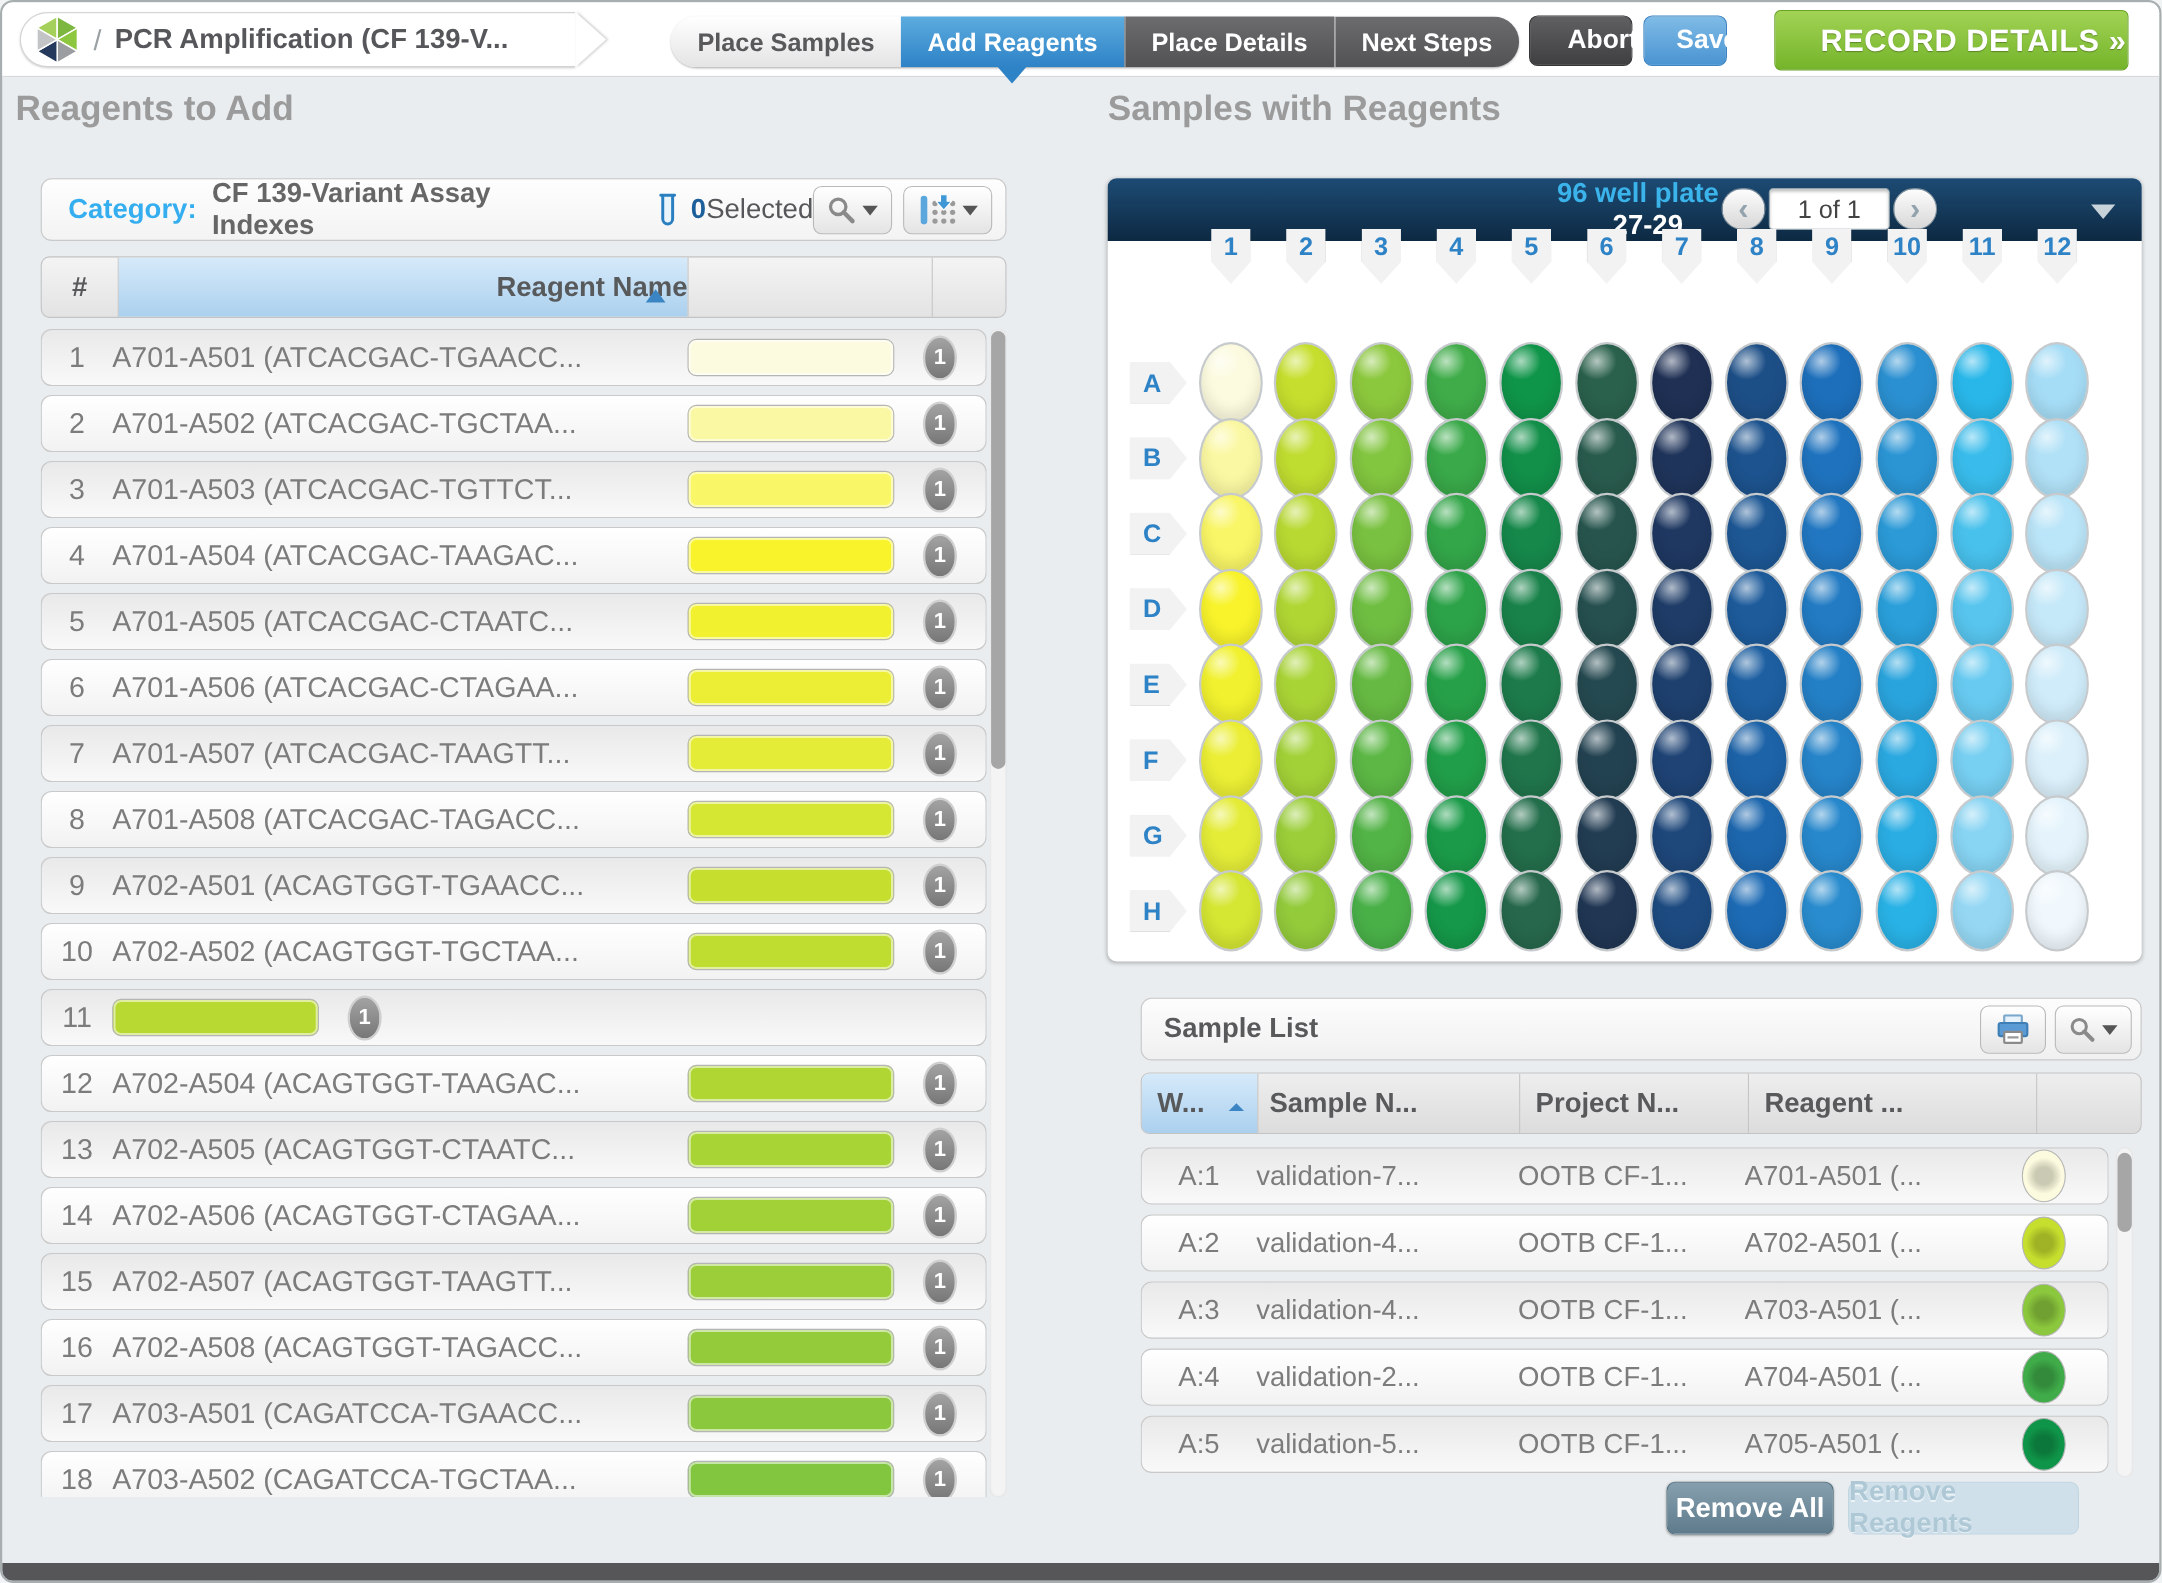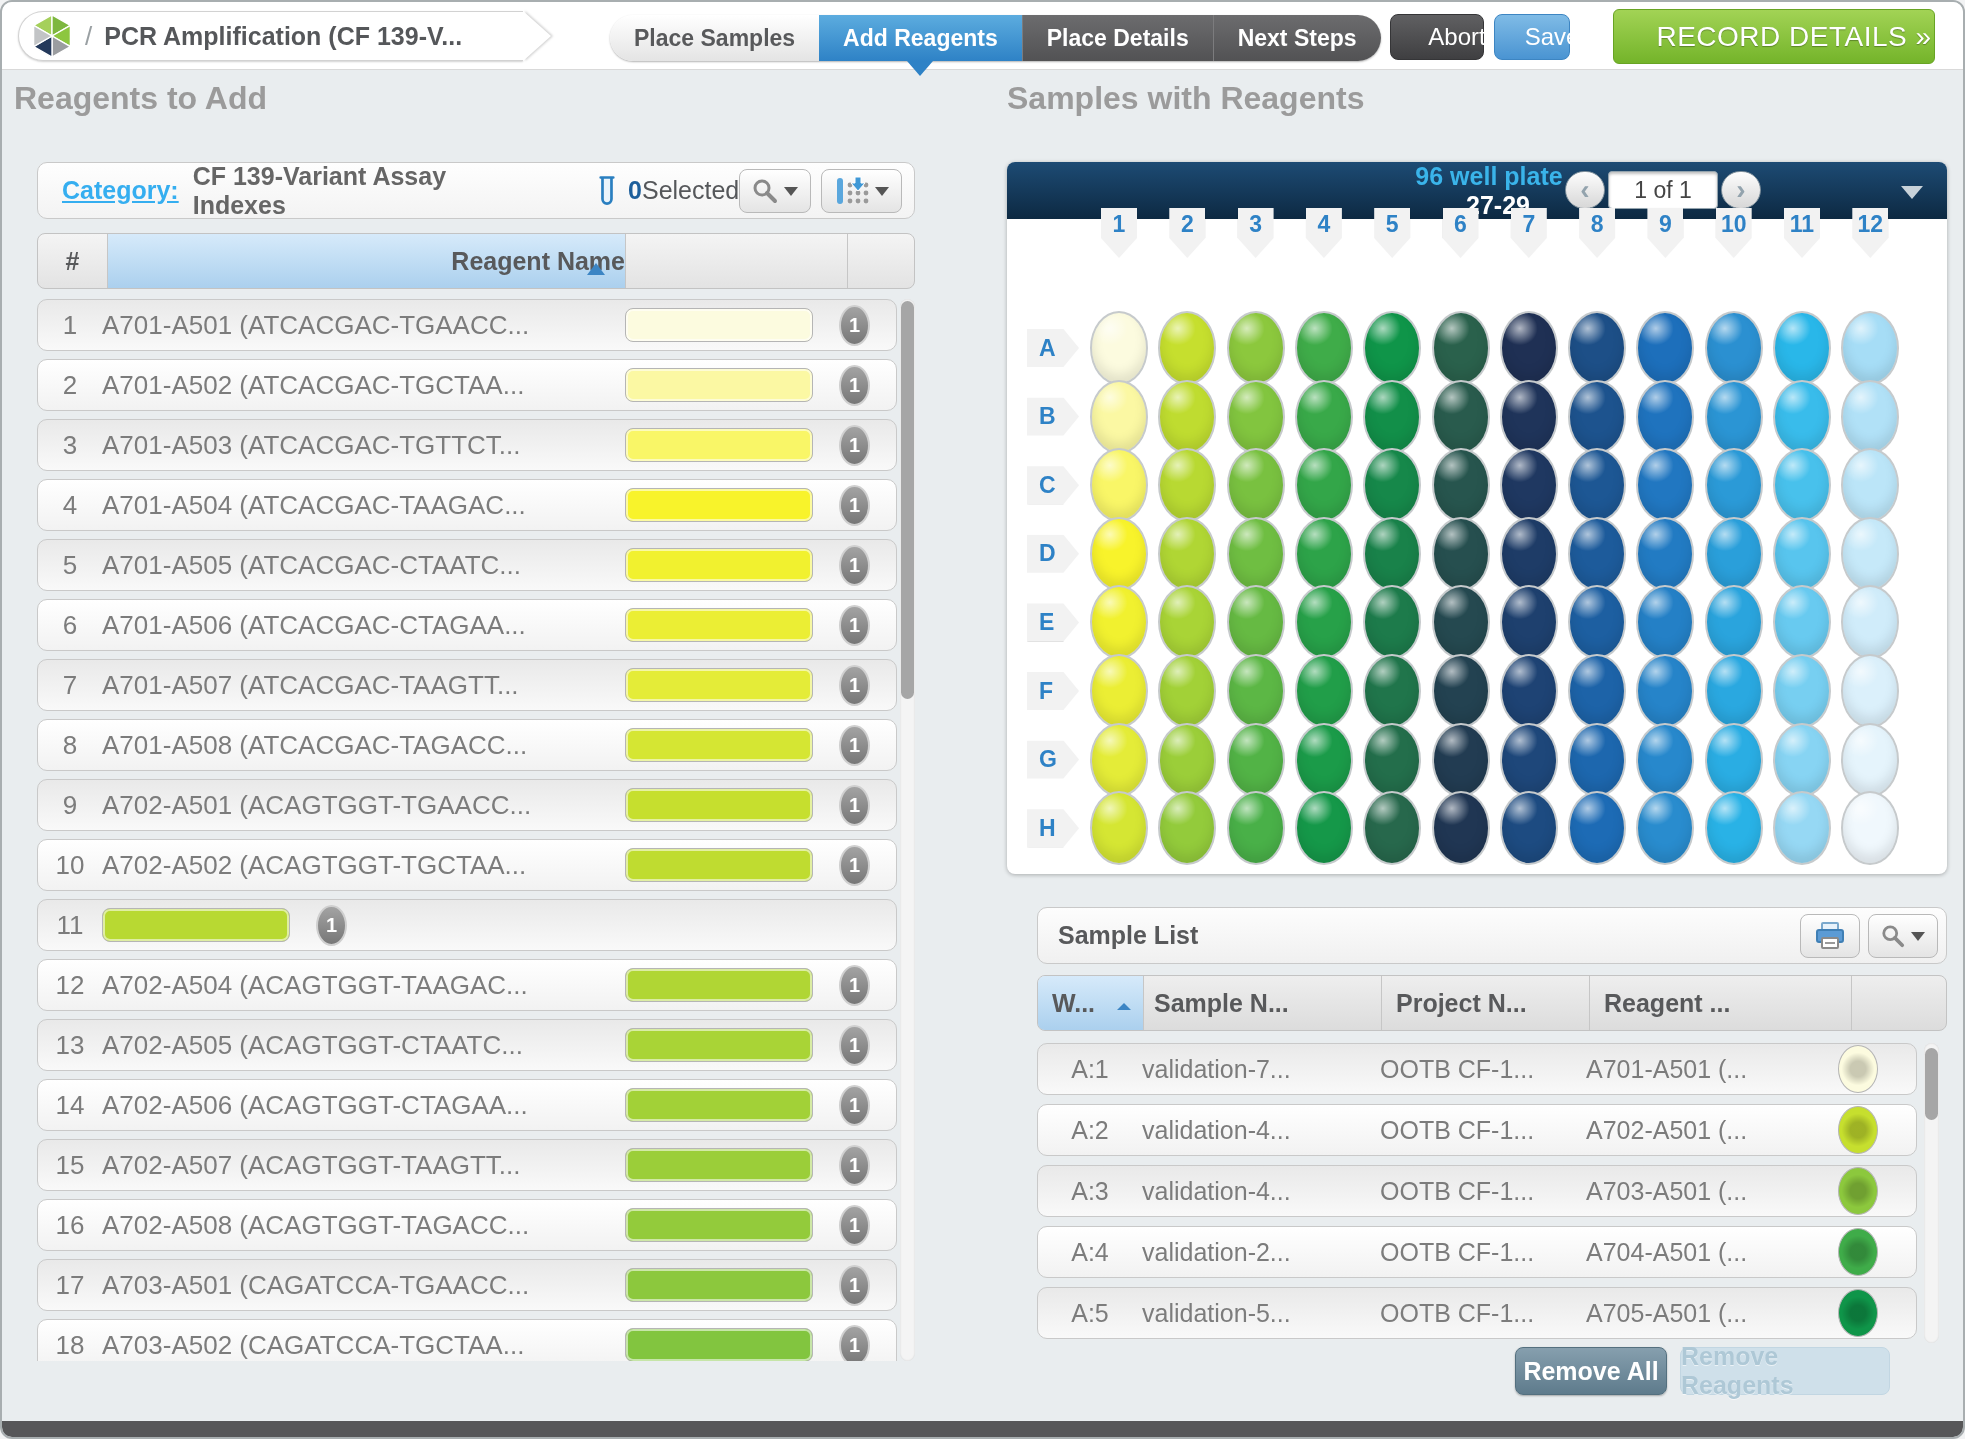--- a/index.html
+++ b/index.html
@@ -22,35 +22,35 @@
   .tabs { position:absolute; left:608px; top:13px; height:46px; display:flex; border-radius:23px;
           box-shadow:0 1px 2px rgba(0,0,0,.3); }
   .tab { height:100%; display:flex; align-items:center; justify-content:center; font-size:23px; font-weight:bold; padding:0 24px; }
   .tab.light { background:linear-gradient(#ffffff,#e4e4e4); color:#58595b; border-radius:23px 0 0 23px; }
   .tab.active { background:linear-gradient(#5cacdf,#2e82c6); color:#fff; position:relative; }
   .tab.active::after { content:''; position:absolute; top:100%; left:50%; transform:translateX(-50%);
           border:13px solid transparent; border-top:15px solid #2e82c6; }
   .tab.dark { background:linear-gradient(#6c6c6e,#525254); color:#fff; border-left:1px solid #7c7c7e; }
   .tab.last { border-radius:0 23px 23px 0; }
 
-  .hbtn { position:absolute; display:flex; align-items:center; justify-content:center; font-weight:normal; color:#fff;
+  .hbtn { position:absolute; display:flex; align-items:center; justify-content:center; font-weight:bold; color:#fff;
           border-radius:8px; cursor:pointer;padding-left:40px; }
   .abort { left:1388px; top:12px; width:94px; height:46px; background:linear-gradient(#606062,#3f3f41); font-size:24px;
            border:1px solid #353537; }
   .save  { left:1492px; top:12px; width:76px; height:46px; background:linear-gradient(#7fbbe6,#4a94d2); font-size:24px;
            border:1px solid #3d85c2; }
   .record { left:1611px; top:7px; width:322px; height:55px; background:linear-gradient(#a2d355,#74b42a); font-size:28px;
            border:1px solid #68a424; border-radius:6px; letter-spacing:.5px; text-shadow:0 1px 1px rgba(0,0,0,.3); }
 
   .sect-title { position:absolute; font-size:32px; font-weight:bold; color:#9b9b9b; }
 
   
   .catbar { position:absolute; left:35px; top:160px; width:878px; height:57px; background:linear-gradient(#fefefe,#f3f3f3);
             border:1px solid #c9c9c9; border-radius:10px; display:flex; align-items:center; padding:0 12px; }
-  .cat-label { color:#35aef0; font-size:25px; font-weight:bold; margin-left:12px;text-decoration:underline; }
+  .cat-label { color:#35aef0; font-size:25px; font-weight:bold; margin-left:12px; }
   .cat-value { color:#666; font-size:25px; font-weight:bold; margin-left:14px; }
   .tube { margin-left:88px; }
   .sel-count { color:#1d5f9b; font-size:25px; font-weight:bold; margin-left:12px; }
   .sel-label { color:#55575a; font-size:25px; }
   .tool-btn { height:44px; border:1px solid #b9b9b9; border-radius:8px; background:linear-gradient(#ffffff,#e4e4e4);
             display:flex; align-items:center; justify-content:center; padding:0 8px; cursor:pointer; }
   .caret { border:7px solid transparent; border-top:9px solid #555; margin-left:6px; margin-top:8px; }
 
   .lthead { position:absolute; left:35px; top:231px; width:878px; height:56px; display:flex; border:1px solid #c3c3c3;
             border-radius:8px; overflow:hidden; background:linear-gradient(#f4f4f4,#e3e3e3); }

